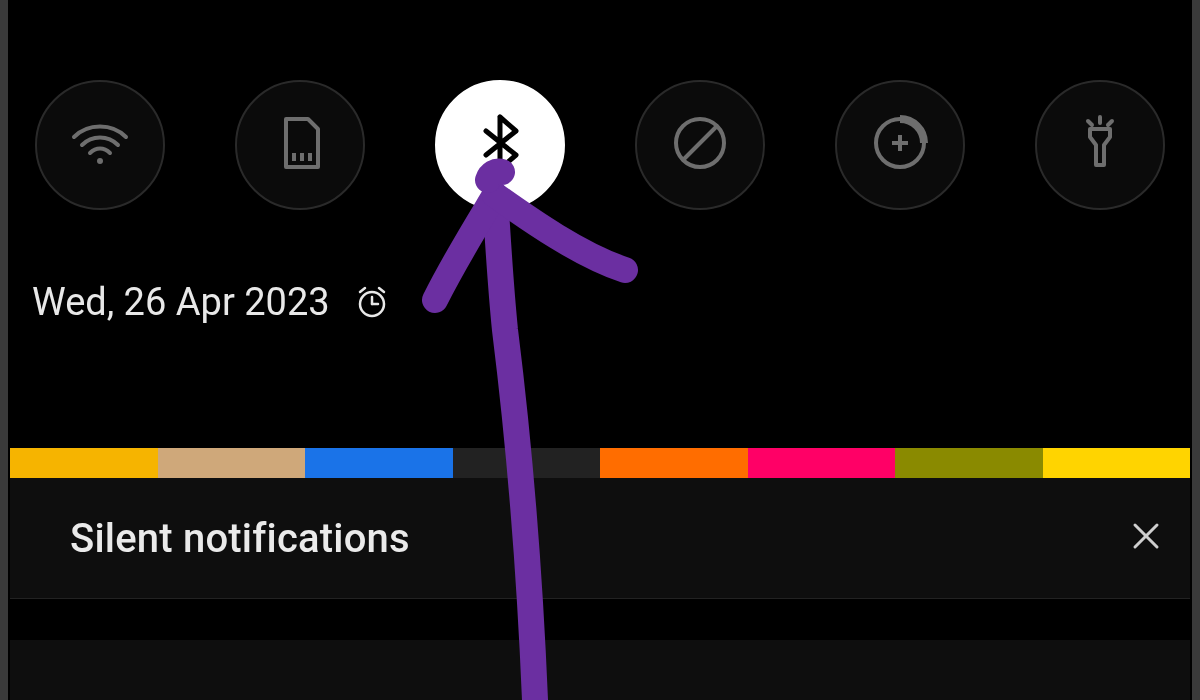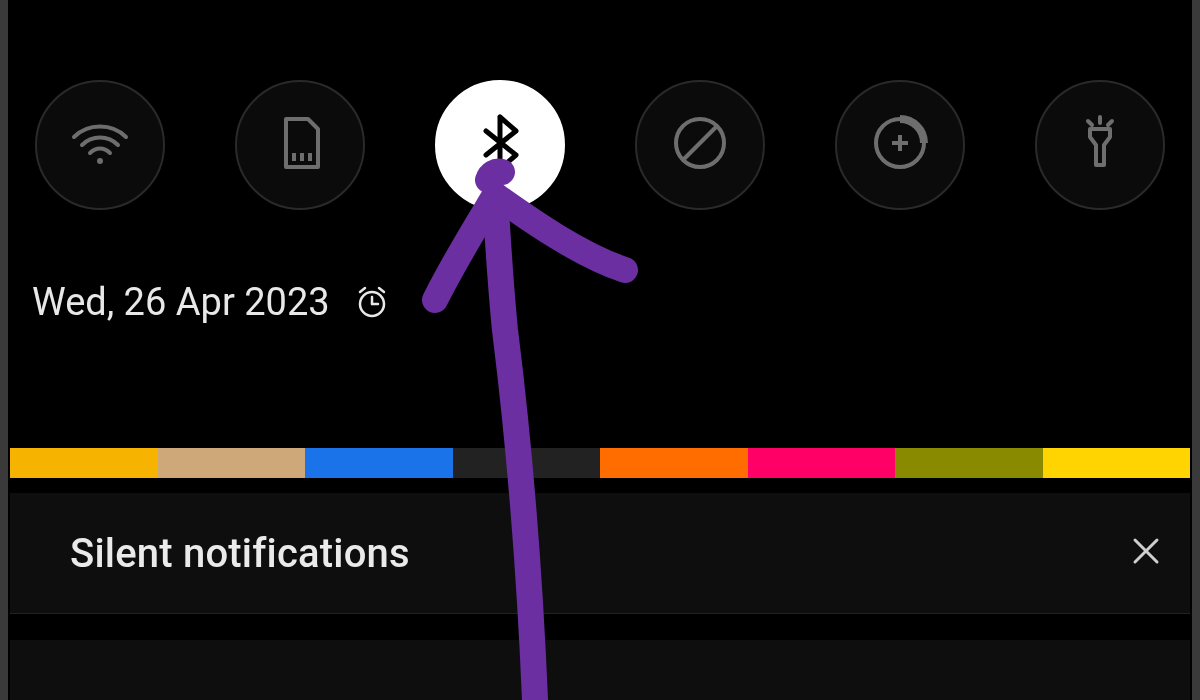--- a/index.html
+++ b/index.html
@@ -53,21 +53,20 @@
   .strip div { flex:1; }
   .notif {
     position:absolute;
     left:10px; right:10px; top:478px;
     background:#0e0e0e;
     display:flex;
     align-items:center;
     justify-content:space-between;
     padding:36px 20px 36px 60px;
     border-bottom:1px solid #222;
-    margin-top:15px;
   }
   .notif-title { font-size:40px; font-weight:500; color:#eaeaea; letter-spacing:0.2px; }
   .close-btn { width:48px; height:48px; display:flex; align-items:center; justify-content:center; cursor:pointer; }
   .close-btn svg { width:34px; height:34px; stroke:#cfcfcf; }
   .below {
     position:absolute;
     left:10px; right:10px; top:640px; height:60px;
     background:#0e0e0e;
   }
   

